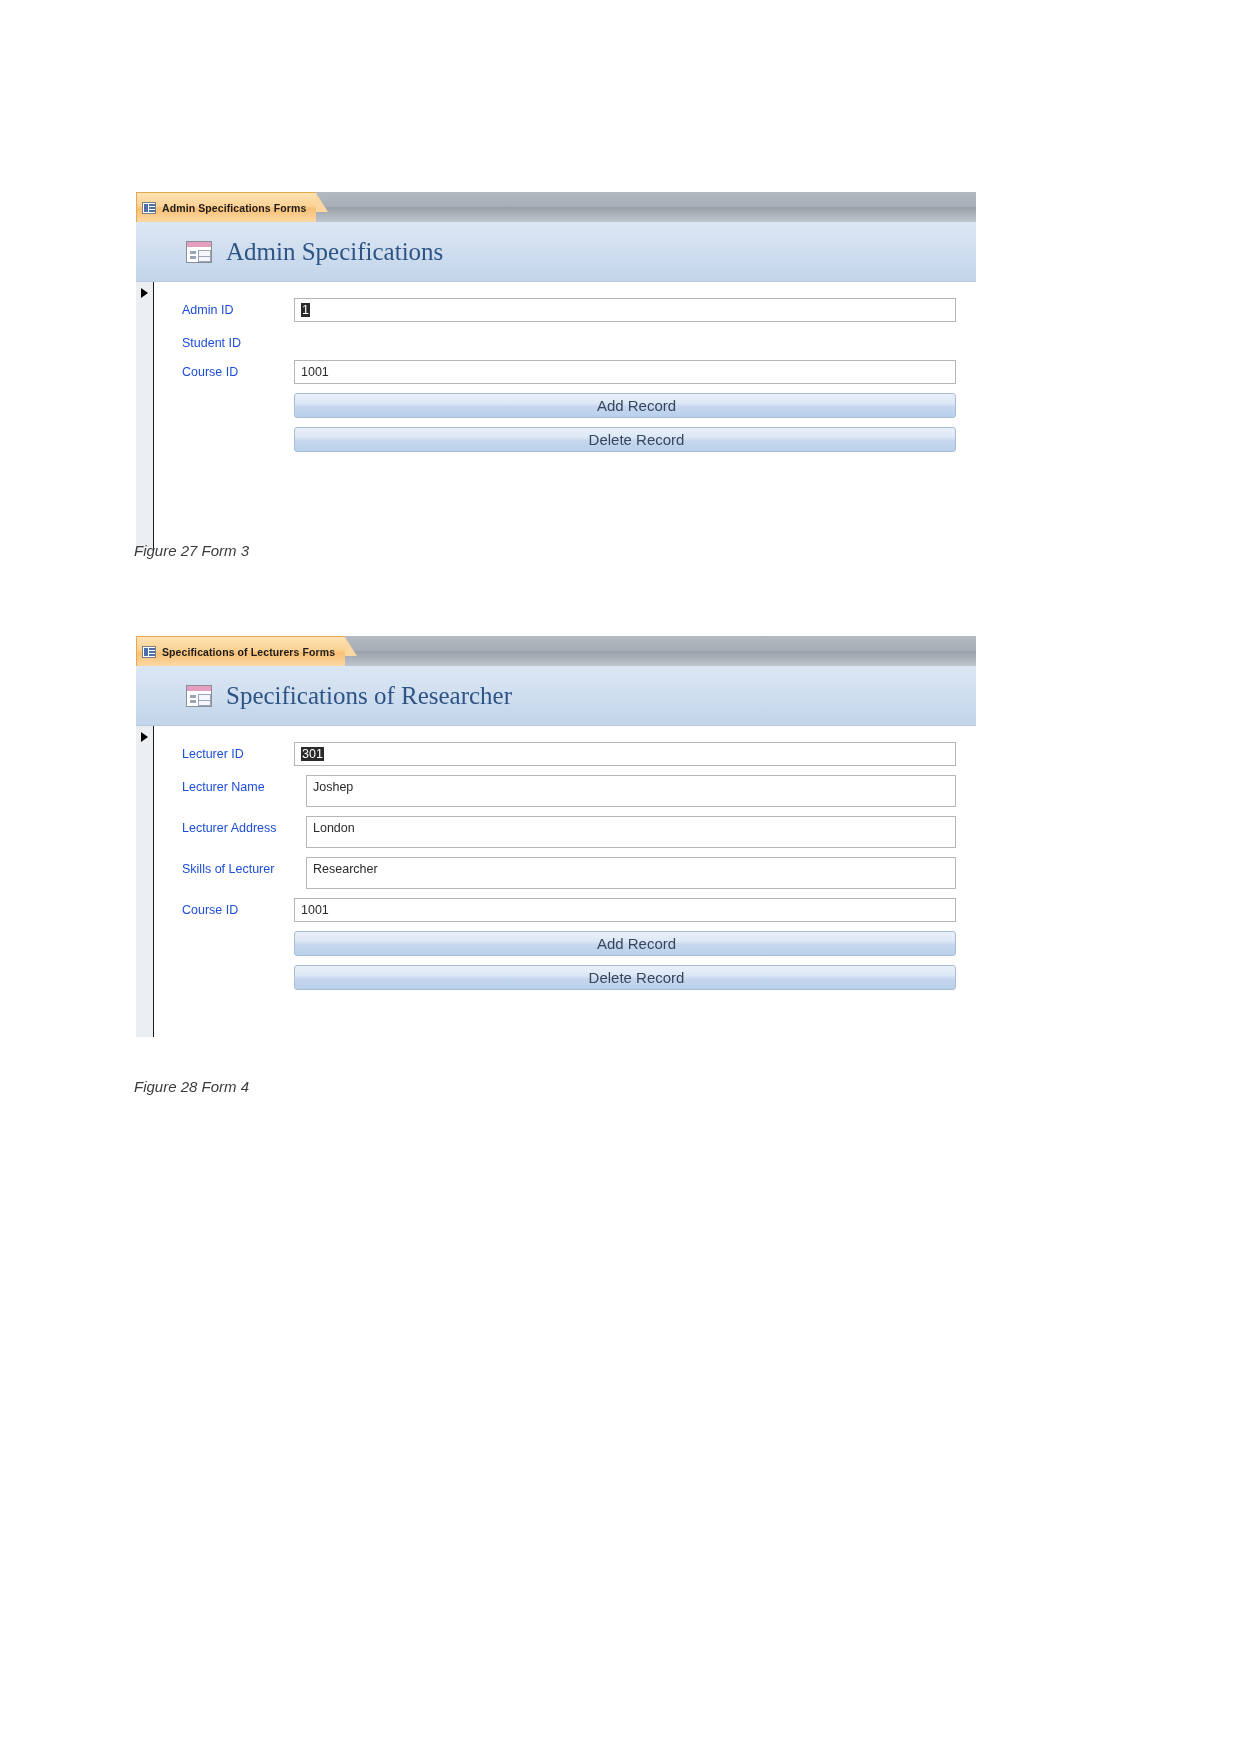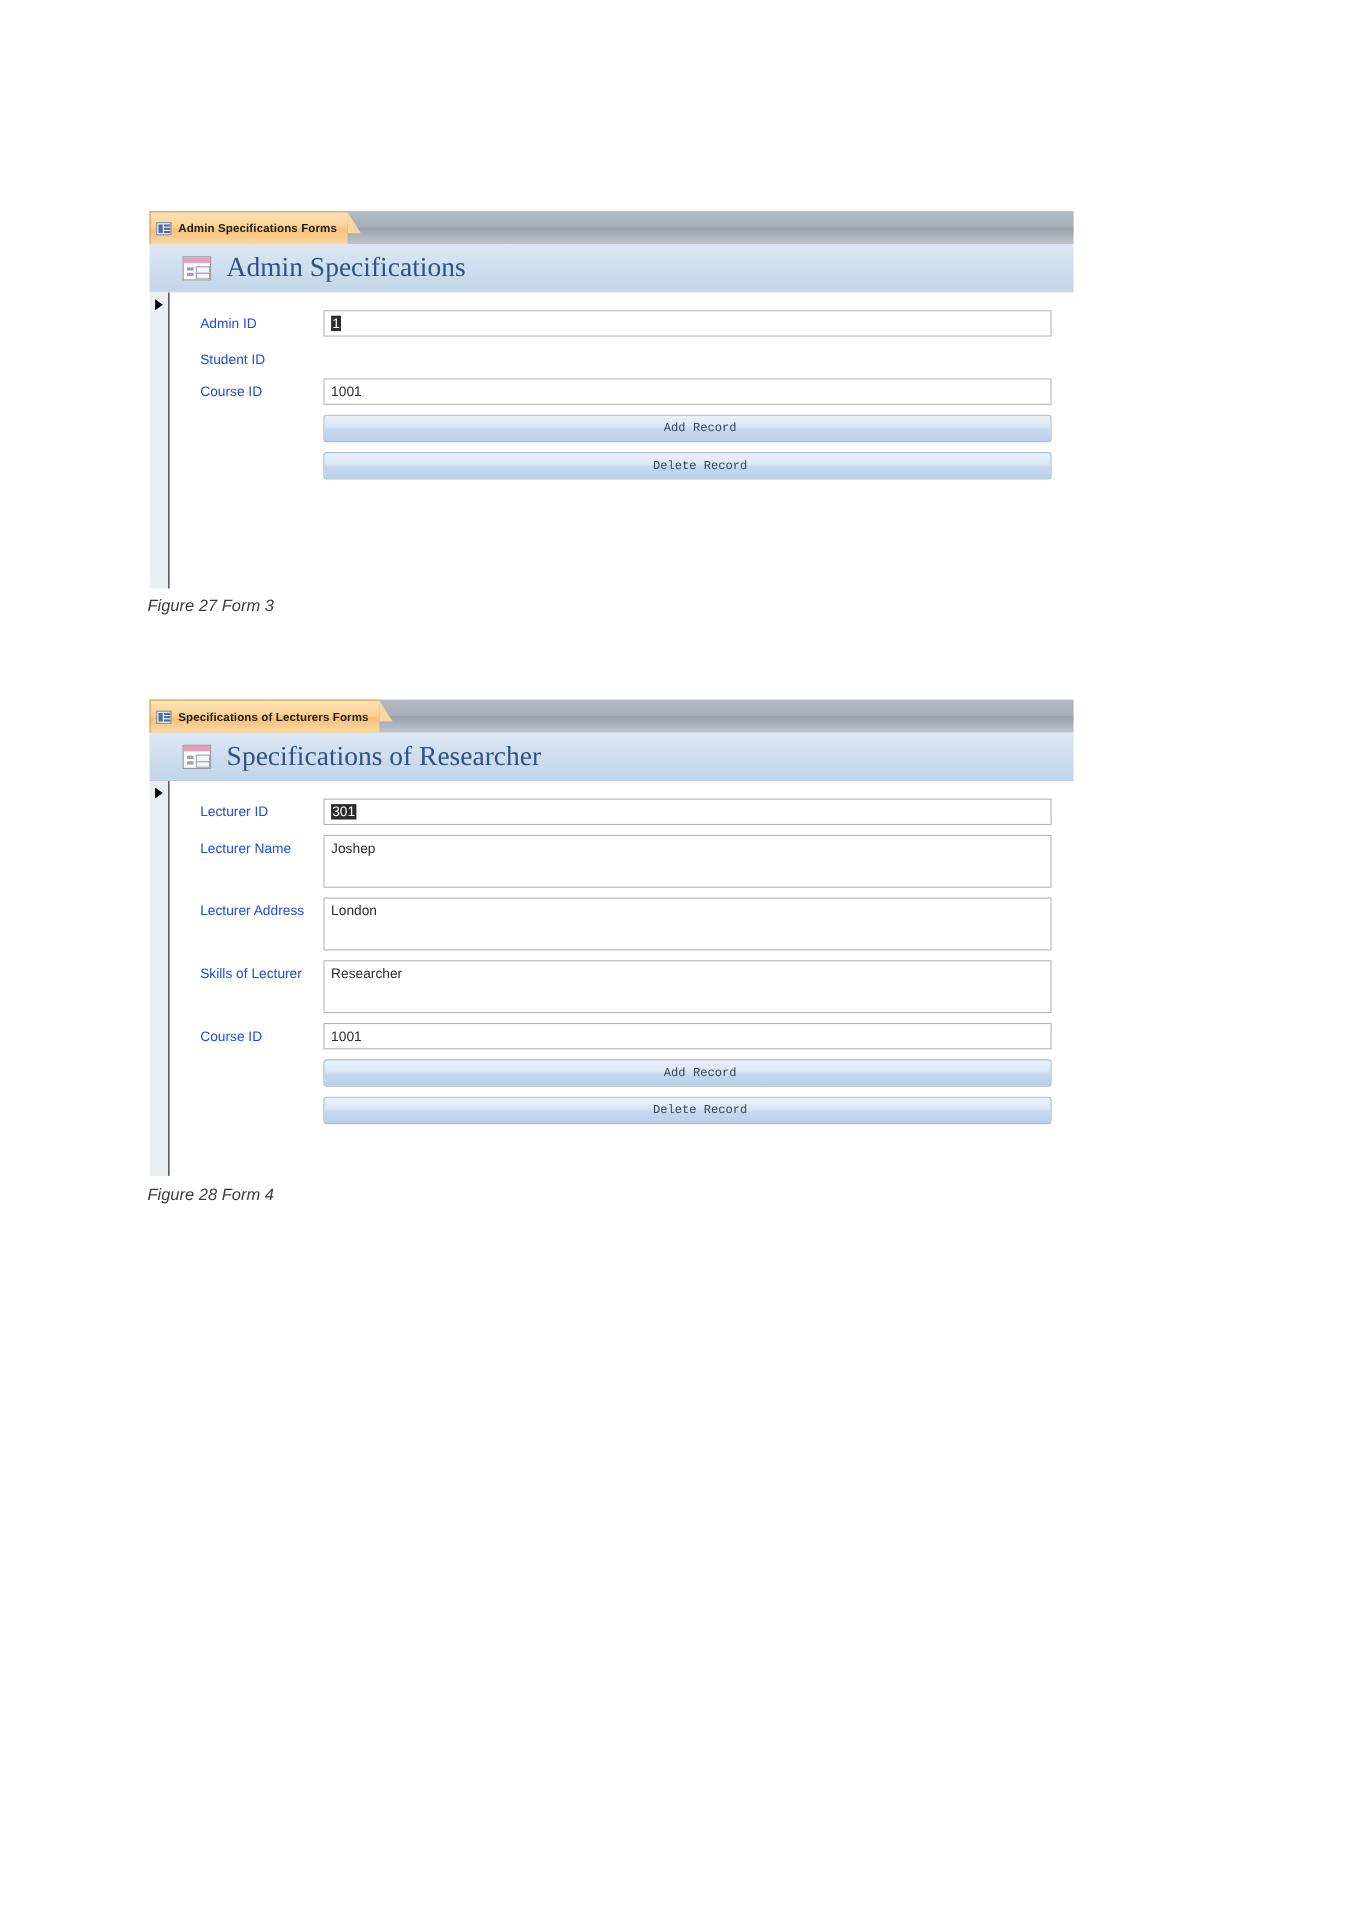--- a/index.html
+++ b/index.html
@@ -76,26 +76,26 @@
     background: #4c6fa5;
     display: block;
   }
   .tab-icon i.a { left: 1px; top: 1px; width: 4px; height: 8px; }
   .tab-icon i.b { left: 6px; top: 1px; width: 6px; height: 2px; }
   .tab-icon i.c { left: 6px; top: 4px; width: 6px; height: 2px; }
   .tab-icon i.d { left: 6px; top: 7px; width: 6px; height: 2px; }
 
   
   .form-header {
-    height: 44px;
+    height: 60px;
     background: linear-gradient(to bottom, #dce7f4 0%, #cfdeef 50%, #c3d5ea 100%);
     border-bottom: 1px solid #b7c9de;
     display: flex;
     align-items: center;
-    padding-left: 30px;
+    padding-left: 50px;
     box-sizing: border-box;
   }
   .header-icon {
     width: 26px;
     height: 22px;
     background: #ffffff;
     border: 1px solid #8a8f97;
     box-sizing: border-box;
     position: relative;
     flex: 0 0 auto;
@@ -173,42 +173,42 @@
     border: 1px solid #b6b6b6;
     background: #ffffff;
     font-size: 12.5px;
     color: #2b2b2b;
     padding: 4px 6px;
     box-sizing: border-box;
     height: 24px;
     line-height: 15px;
     display: block;
   }
-  .field-input.tall { height: 48px; }
+  .field-input.tall { height: 32px; margin-left: 12px; }
   .sel-text {
     background: #2a2a2a;
     color: #ffffff;
     padding: 0 1px;
   }
 
   .btn-row { margin-bottom: 9px; display: flex; }
   .btn-spacer { width: 112px; flex: 0 0 auto; }
   .form-button {
     flex: 1 1 auto;
     height: 25px;
     border: 1px solid #a9bcd4;
     border-radius: 3px;
     background: linear-gradient(to bottom, #e9f0f9 0%, #dde8f6 40%, #c6d8ef 55%, #b9cfea 100%);
-    font-size: 11px;
+    font-size: 15px;
     color: #37465c;
     display: flex;
     align-items: center;
     justify-content: center;
     box-sizing: border-box;
-    font-family: Liberation Mono, monospace;
+    font-family: Liberation Sans, sans-serif;
     padding-left: 23px;
   }
 
   
   .caption {
     position: absolute;
     font-family: "Liberation Sans", sans-serif;
     font-style: italic;
     font-size: 15px;
     color: #3c3c3c;

